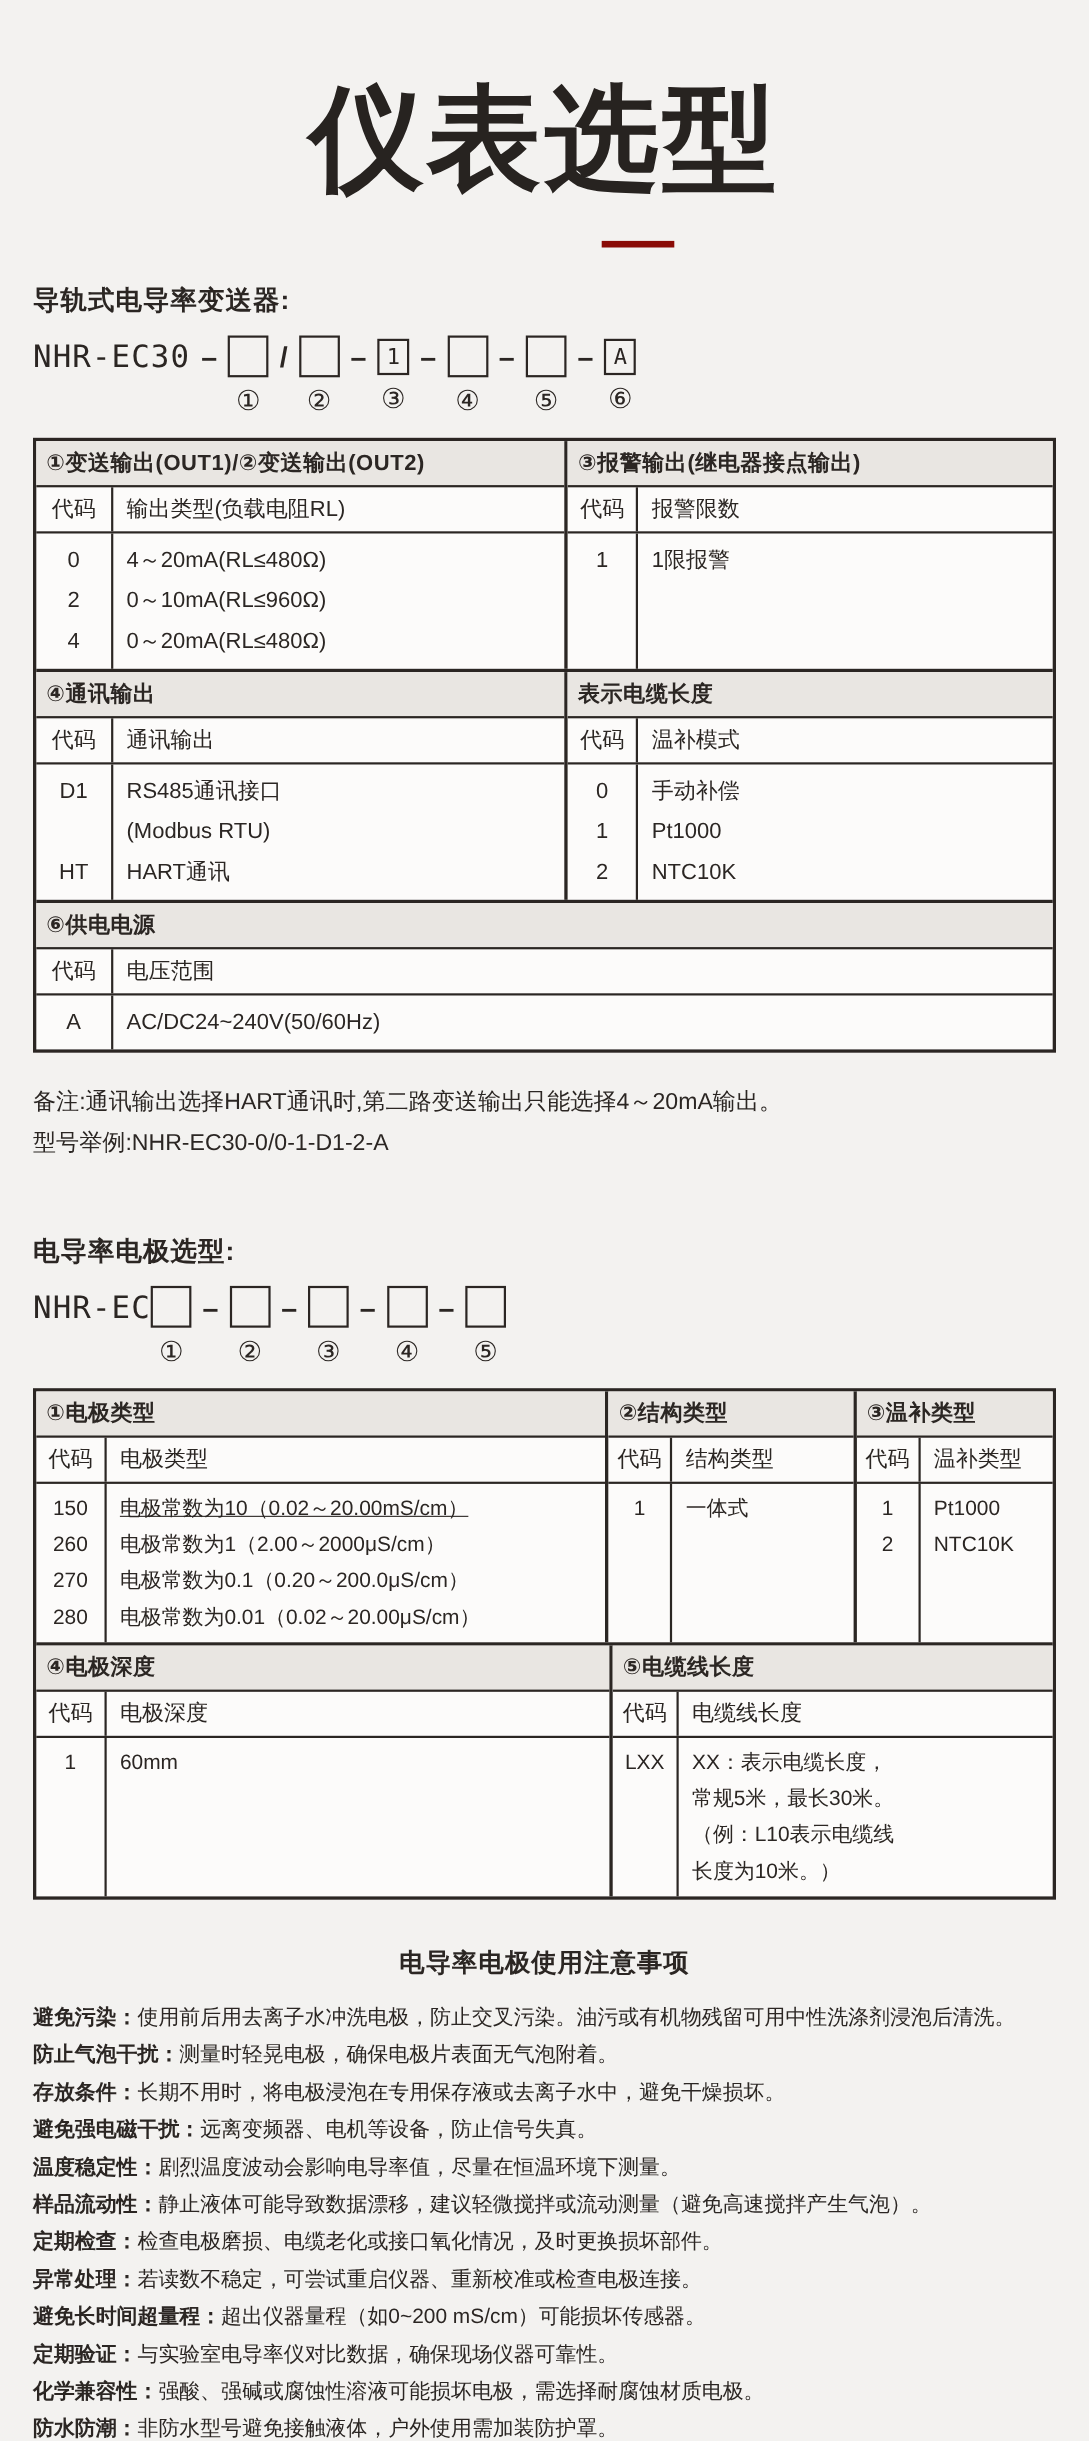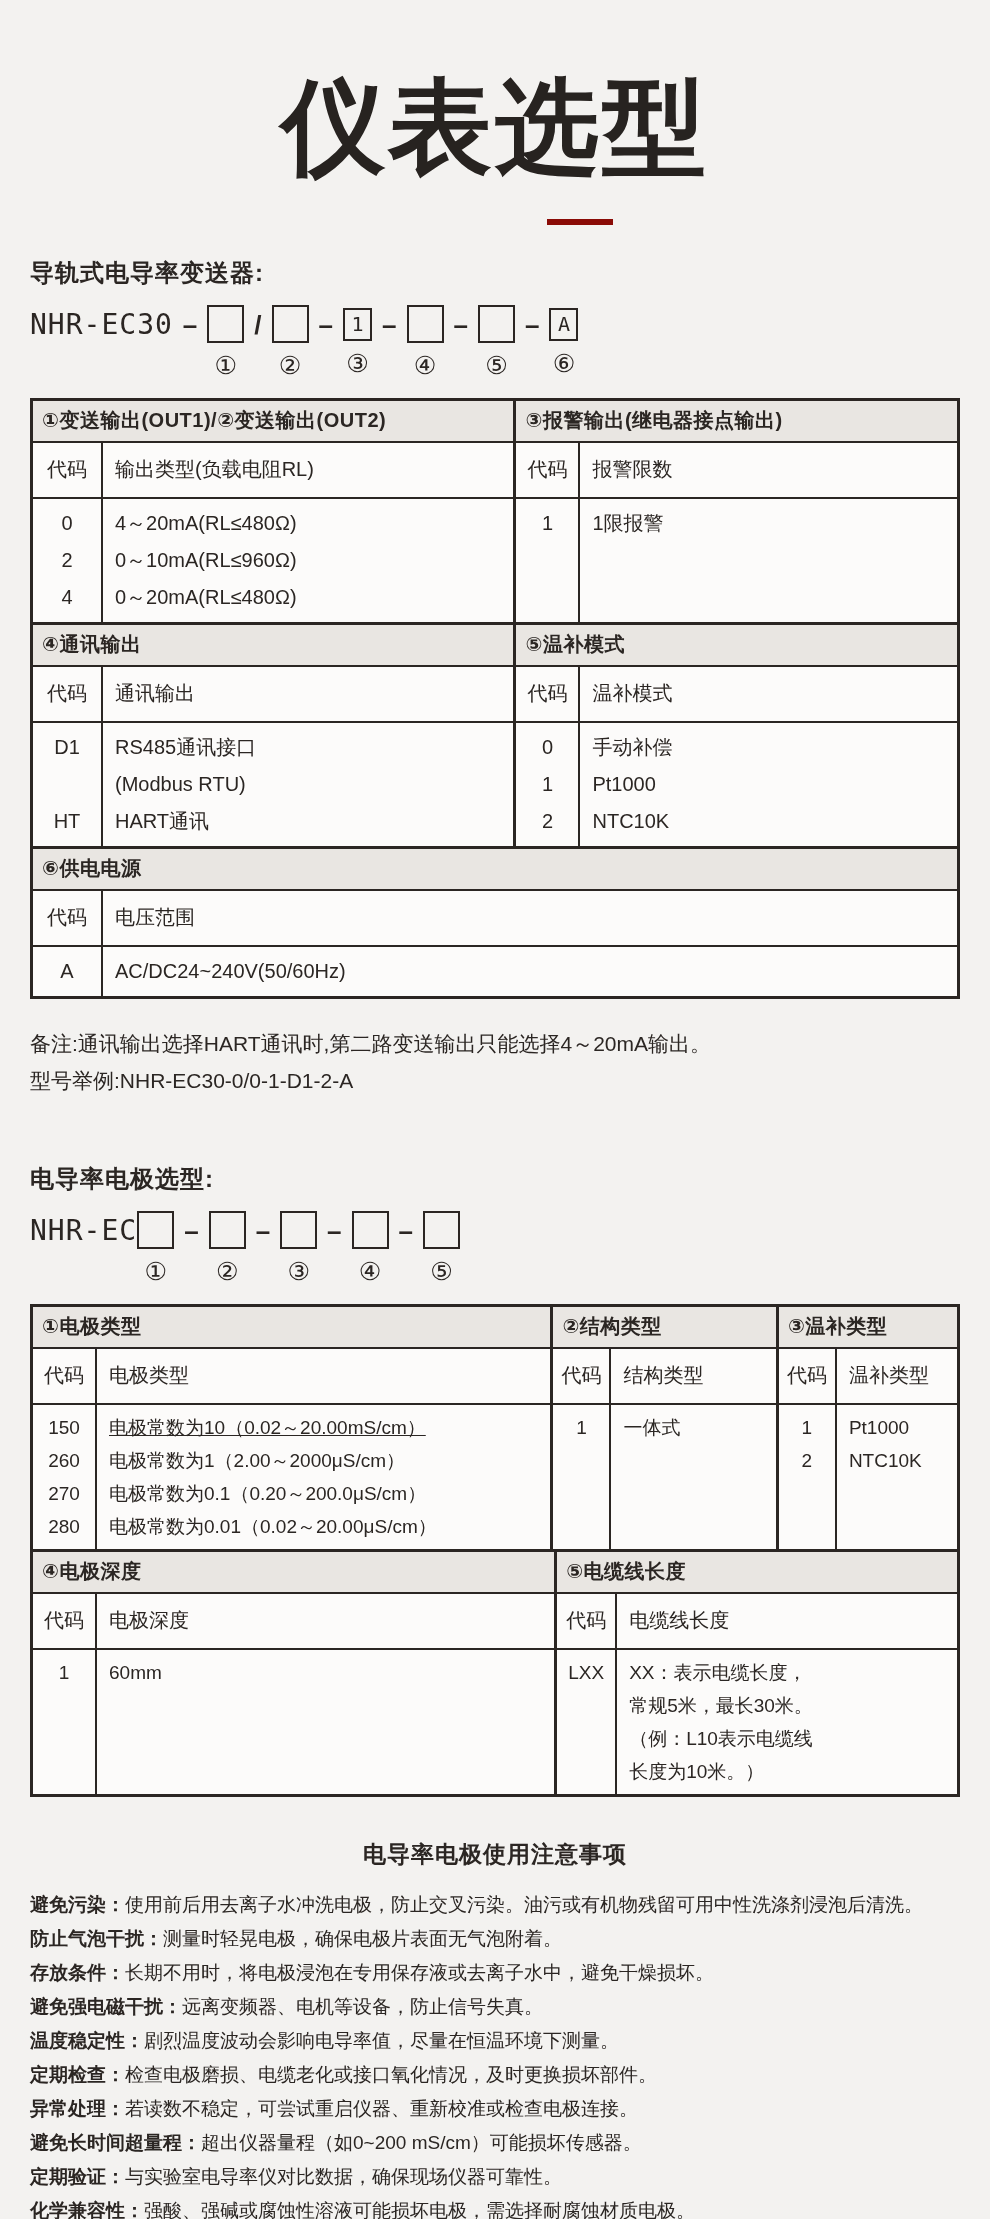--- a/index.html
+++ b/index.html
@@ -37,21 +37,21 @@
   .sel-table { border:3px solid #2b2623; background:#fcfbfa; margin-top:20px; }
   .band { display:flex; align-items:stretch; }
   .band + .band { border-top:3px solid #2b2623; }
   .tcol { display:flex; flex-direction:column; }
   .tcol + .tcol { border-left:3px solid #2b2623; }
   .sec-hdr {
     background:#e9e6e2; font-weight:bold; font-size:20px; height:42px; flex:none;
     display:flex; align-items:center; padding-left:9px;
     border-bottom:2px solid #2b2623; white-space:nowrap; overflow:hidden; letter-spacing:0.5px;
   }
-  .col-hdr { display:flex; height:56px; flex:none; border-bottom:2px solid #2b2623; font-size:20px; }
+  .col-hdr { display:flex; height:42px; flex:none; border-bottom:2px solid #2b2623; font-size:20px; }
   .code-hd { flex:none; display:flex; align-items:center; justify-content:center; border-right:2px solid #2b2623; white-space:nowrap; }
   .name-hd { flex:1; display:flex; align-items:center; padding-left:12px; white-space:nowrap; overflow:hidden; }
   .tbody { flex:1; display:flex; align-items:stretch; }
   .code-col { flex:none; border-right:2px solid #2b2623; display:flex; flex-direction:column; align-items:center; padding-top:6px; }
   .desc-col { flex:1; display:flex; flex-direction:column; padding:6px 0 6px 12px; overflow:hidden; }
   .trow-code { text-align:center; font-size:20px; }
   .tline { font-size:20px; white-space:nowrap; }
   .sel-table.compact .tline, .sel-table.compact .trow-code { font-size:19px; }
 
   .note-line { font-size:21px; line-height:37px; margin-top:0; }
@@ -157,21 +157,21 @@
                 <div class="trow-code" style="height: 37px; line-height: 37px;">HT</div>
               </div>
               <div class="desc-col">
                 <div class="tline" style="line-height: 37px;">RS485通讯接口</div>
                 <div class="tline" style="line-height: 37px;">(Modbus RTU)</div>
                 <div class="tline" style="line-height: 37px;">HART通讯</div>
               </div>
             </div>
           </div>
           <div class="tcol" style="flex: 1 1 auto;">
-            <div class="sec-hdr">⑤温补模式</div>
+            <div class="sec-hdr">表示电缆长度</div>
             <div class="col-hdr">
               <div class="code-hd" style="width: 64px;">代码</div>
               <div class="name-hd">温补模式</div>
             </div>
             <div class="tbody">
               <div class="code-col" style="width: 64px;">
                 <div class="trow-code" style="height: 37px; line-height: 37px;">0</div>
                 <div class="trow-code" style="height: 37px; line-height: 37px;">1</div>
                 <div class="trow-code" style="height: 37px; line-height: 37px;">2</div>
               </div>
@@ -331,20 +331,21 @@
   </section>
 
   <section>
     <h3 class="usage-title">电导率电极使用注意事项</h3>
     <div class="usage-list" id="usage-list">
         <p class="unote"><span class="ulabel">避免污染：</span><span class="utext">使用前后用去离子水冲洗电极，防止交叉污染。油污或有机物残留可用中性洗涤剂浸泡后清洗。</span></p>
         <p class="unote"><span class="ulabel">防止气泡干扰：</span><span class="utext">测量时轻晃电极，确保电极片表面无气泡附着。</span></p>
         <p class="unote"><span class="ulabel">存放条件：</span><span class="utext">长期不用时，将电极浸泡在专用保存液或去离子水中，避免干燥损坏。</span></p>
         <p class="unote"><span class="ulabel">避免强电磁干扰：</span><span class="utext">远离变频器、电机等设备，防止信号失真。</span></p>
         <p class="unote"><span class="ulabel">温度稳定性：</span><span class="utext">剧烈温度波动会影响电导率值，尽量在恒温环境下测量。</span></p>
+        <p class="unote"><span class="ulabel">样品流动性：</span><span class="utext">静止液体可能导致数据漂移，建议轻微搅拌或流动测量（避免高速搅拌产生气泡）。</span></p>
         <p class="unote"><span class="ulabel">定期检查：</span><span class="utext">检查电极磨损、电缆老化或接口氧化情况，及时更换损坏部件。</span></p>
         <p class="unote"><span class="ulabel">异常处理：</span><span class="utext">若读数不稳定，可尝试重启仪器、重新校准或检查电极连接。</span></p>
         <p class="unote"><span class="ulabel">避免长时间超量程：</span><span class="utext">超出仪器量程（如0~200 mS/cm）可能损坏传感器。</span></p>
         <p class="unote"><span class="ulabel">定期验证：</span><span class="utext">与实验室电导率仪对比数据，确保现场仪器可靠性。</span></p>
         <p class="unote"><span class="ulabel">化学兼容性：</span><span class="utext">强酸、强碱或腐蚀性溶液可能损坏电极，需选择耐腐蚀材质电极。</span></p>
         <p class="unote"><span class="ulabel">防水防潮：</span><span class="utext">非防水型号避免接触液体，户外使用需加装防护罩。</span></p>
       </div>
   </section>
 
 </div>

